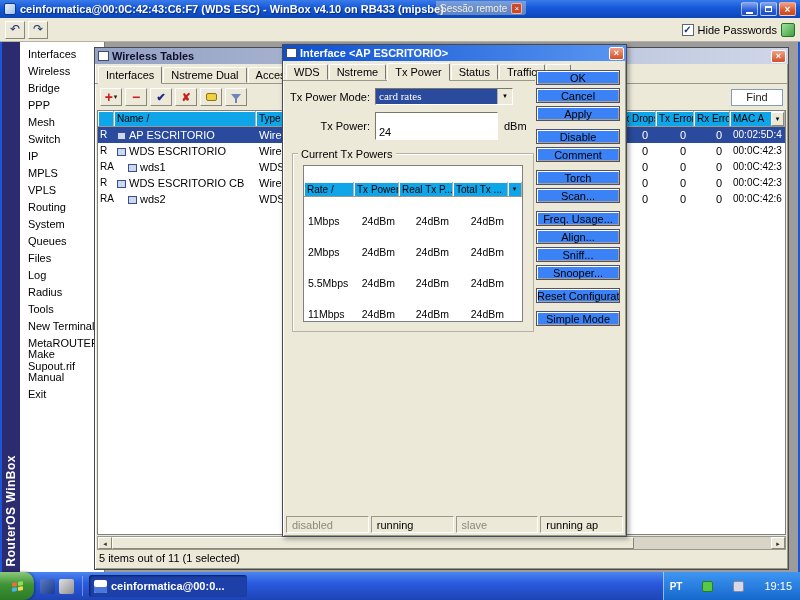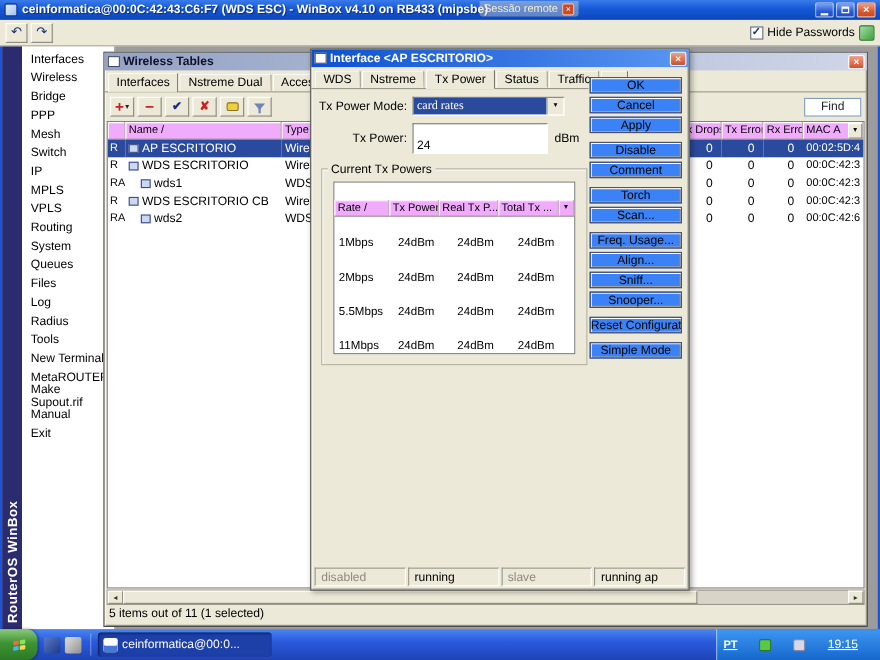--- a/index.html
+++ b/index.html
@@ -59,21 +59,21 @@
 .check{color:#1a2a8a;font-size:11px;line-height:1;}
 .cross{color:#c82020;font-size:11px;font-weight:bold;line-height:1;}
 .comment-ic{width:11px;height:8px;background:#f0d040;border:1px solid #8a7420;border-radius:2px;}
 .funnel{width:0;height:0;border-left:5px solid transparent;border-right:5px solid transparent;border-top:6px solid #6f84b8;position:relative;}
 .funnel::after{content:"";position:absolute;left:-1px;top:-2px;width:2px;height:5px;background:#6f84b8;}
 .find-box{margin-left:auto;width:52px;height:17px;background:#fff;border:1px solid #7f9db9;display:flex;align-items:center;justify-content:center;color:#222;}
 
 
 .table-area{position:absolute;left:2px;right:2px;top:62px;bottom:34px;background:#fff;border:1px solid #808080;overflow:hidden;}
 .grid{display:grid;grid-template-columns:16px 142px 1fr 42px 38px 36px 55px;}
-.th{height:16px;background:#f0abfc;border-right:1px solid #b5b2a5;border-bottom:1px solid #9a978b;box-shadow:inset 1px 1px 0 #fff;font-size:10px;padding:2px 3px 0;white-space:nowrap;overflow:hidden;}
+.th{height:16px;background:#0ea5e9;border-right:1px solid #b5b2a5;border-bottom:1px solid #9a978b;box-shadow:inset 1px 1px 0 #fff;font-size:10px;padding:2px 3px 0;white-space:nowrap;overflow:hidden;}
 .td{height:16px;padding:2px 3px 0;white-space:nowrap;overflow:hidden;font-size:11px;}
 .td.num{text-align:right;padding-right:8px;}
 .td.mac{font-size:10px;}
 .wrow.sel .td{background:var(--selection,#2a4a9d);color:#fff;}
 .c-flag{font-size:10px;padding-left:2px;}
 .wicon{display:inline-block;width:9px;height:8px;background:#ccd8f0;border:1px solid #3c4c8a;margin-right:3px;vertical-align:-1px;}
 .ind{padding-left:14px;}
 .hdr-dd{position:absolute;top:1px;right:1px;width:13px;height:14px;background:#ece9d8;border:1px solid;border-color:#fff #8a877a #8a877a #fff;font-size:7px;text-align:center;line-height:12px;}
 
 
@@ -115,24 +115,24 @@
 .start-flag i{border-radius:1px;display:block;}
 .start-flag i:nth-child(1){background:#f06a3c;}
 .start-flag i:nth-child(2){background:#8ce05c;}
 .start-flag i:nth-child(3){background:#48b4f0;}
 .start-flag i:nth-child(4){background:#f8d84c;}
 .quick-launch{display:flex;gap:4px;padding:0 6px;}
 .ql-icon{width:15px;height:15px;border-radius:2px;}
 .q1{background:linear-gradient(135deg,#5a7ac8,#1c3a88);}
 .q2{background:linear-gradient(135deg,#e0e0e0,#909090);}
 .tb-divider{width:1px;height:20px;background:rgba(255,255,255,.35);margin:0 2px;}
-.task-btn{height:22px;width:158px;margin-left:4px;background:#1c3fa8;border-radius:3px;box-shadow:inset 1px 1px 2px rgba(0,0,0,.5);display:flex;align-items:center;gap:4px;padding:0 5px;color:#fff;}
+.task-btn{height:22px;width:158px;margin-left:4px;background:#1c3fa8;border-radius:3px;box-shadow:inset 1px 1px 2px rgba(0,0,0,.5);display:flex;align-items:center;gap:4px;padding:0 5px;color:#fff;font-weight:bold;}
 .task-ic{width:13px;height:13px;background:#fff;border-radius:2px;box-shadow:inset 0 -6px 0 #4a78d8;flex:none;}
 .task-label{white-space:nowrap;overflow:hidden;font-size:11px;}
-.tray{margin-left:auto;height:28px;display:flex;align-items:center;gap:20px;padding:0 20px 0 6px;background:linear-gradient(180deg,#3e96f2,#1668cc);border-left:1px solid rgba(255,255,255,.5);color:#fff;text-decoration:underline;}
+.tray{margin-left:auto;height:28px;display:flex;align-items:center;gap:20px;padding:0 8px 0 6px;background:linear-gradient(180deg,#3e96f2,#1668cc);border-left:1px solid rgba(255,255,255,.5);color:#fff;}
 .tray-lang{font-weight:bold;font-size:10px;}
 .tray-ic{width:11px;height:11px;border-radius:2px;}
 .t1{background:#58c848;border:1px solid #2a7a20;}
 .t2{background:#d8d8e8;border:1px solid #8888a0;}
 .tray-clock{font-size:11px;}
 </style>
 </head>
 <body>
 
 <div id="screen">

